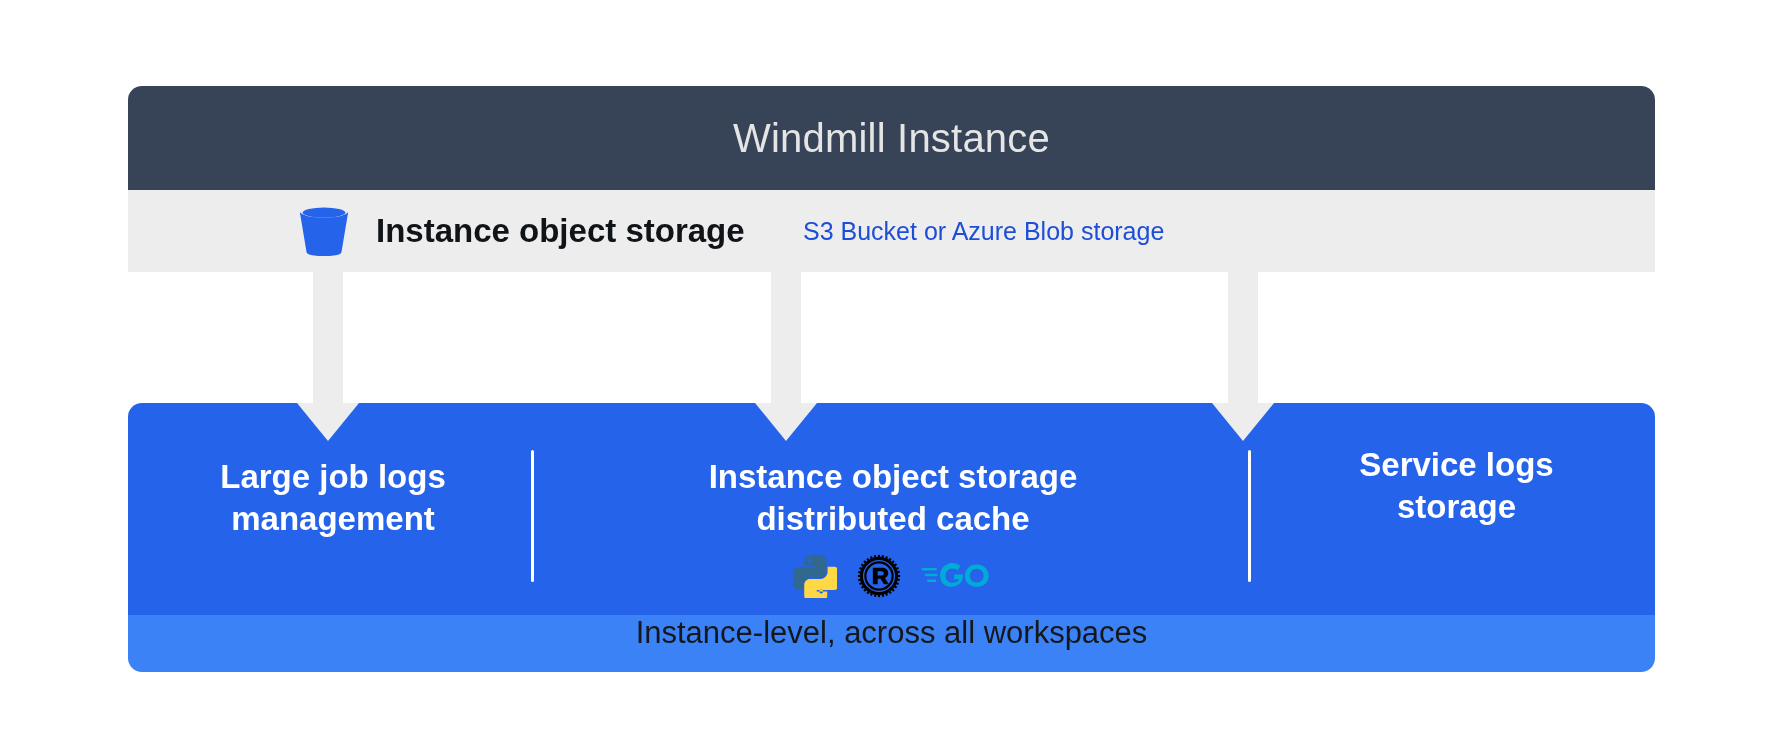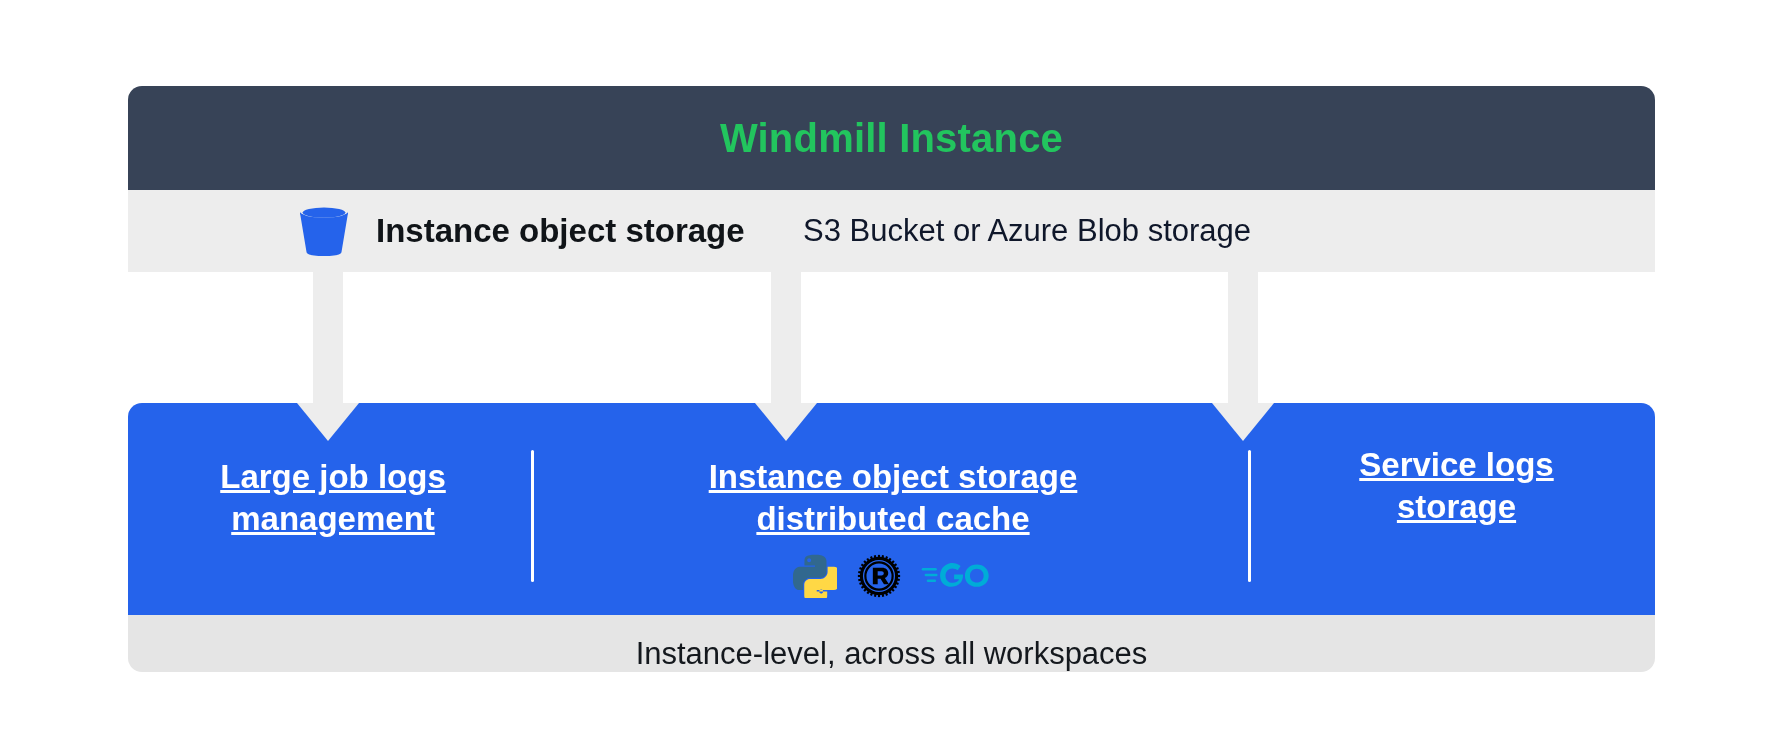--- a/index.html
+++ b/index.html
@@ -38,23 +38,23 @@
     width: 1527px;
     height: 104px;
     background: #374357;
     border-radius: 14px 14px 0 0;
     display: flex;
     align-items: center;
     justify-content: center;
     box-sizing: border-box;
   }
   .header-title {
-    color: #22c55e;
+    color: #e5e5e5;
     font-size: 40px;
-    font-weight: bold;
+    font-weight: normal;
     letter-spacing: 0.2px;
     line-height: 1;
   }
 
   
   .storage-strip {
     position: absolute;
     left: 0;
     top: 104px;
     width: 1527px;
@@ -84,23 +84,23 @@
     font-size: 33px;
     font-weight: bold;
     color: #101418;
     white-space: nowrap;
   }
   .storage-sub {
     position: absolute;
     left: 675px;
     top: 50%;
     transform: translateY(-50%);
-    font-size: 31px;
+    font-size: 25px;
     font-weight: normal;
-    color: #0f172a;
+    color: #1d4ed8;
     white-space: nowrap;
   }
 
   
   .connector-region {
     position: absolute;
     left: 0;
     top: 186px;
     width: 1527px;
     height: 131px;
@@ -153,21 +153,20 @@
     justify-content: flex-start;
     box-sizing: border-box;
   }
   .col-title {
     color: #ffffff;
     font-size: 33px;
     font-weight: bold;
     line-height: 1.28;
     text-align: center;
     white-space: pre-line;
-    text-decoration: underline;
   }
 
   .col-logos {
     display: flex;
     align-items: center;
     justify-content: center;
     gap: 20px;
     margin-top: 14px;
   }
   .logo { display: block; }
@@ -181,24 +180,24 @@
     border-radius: 2px;
   }
 
   
   .footer-strip {
     position: absolute;
     left: 0;
     top: 529px;
     width: 1527px;
     height: 57px;
-    background: #e5e5e5;
+    background: #3b82f6;
     border-radius: 0 0 14px 14px;
     display: flex;
-    align-items: flex-end;
+    align-items: flex-start;
     justify-content: center;
     box-sizing: border-box;
   }
   .footer-text {
     font-size: 31px;
     font-weight: normal;
     color: #14181d;
     white-space: nowrap;
   }
 </style>

